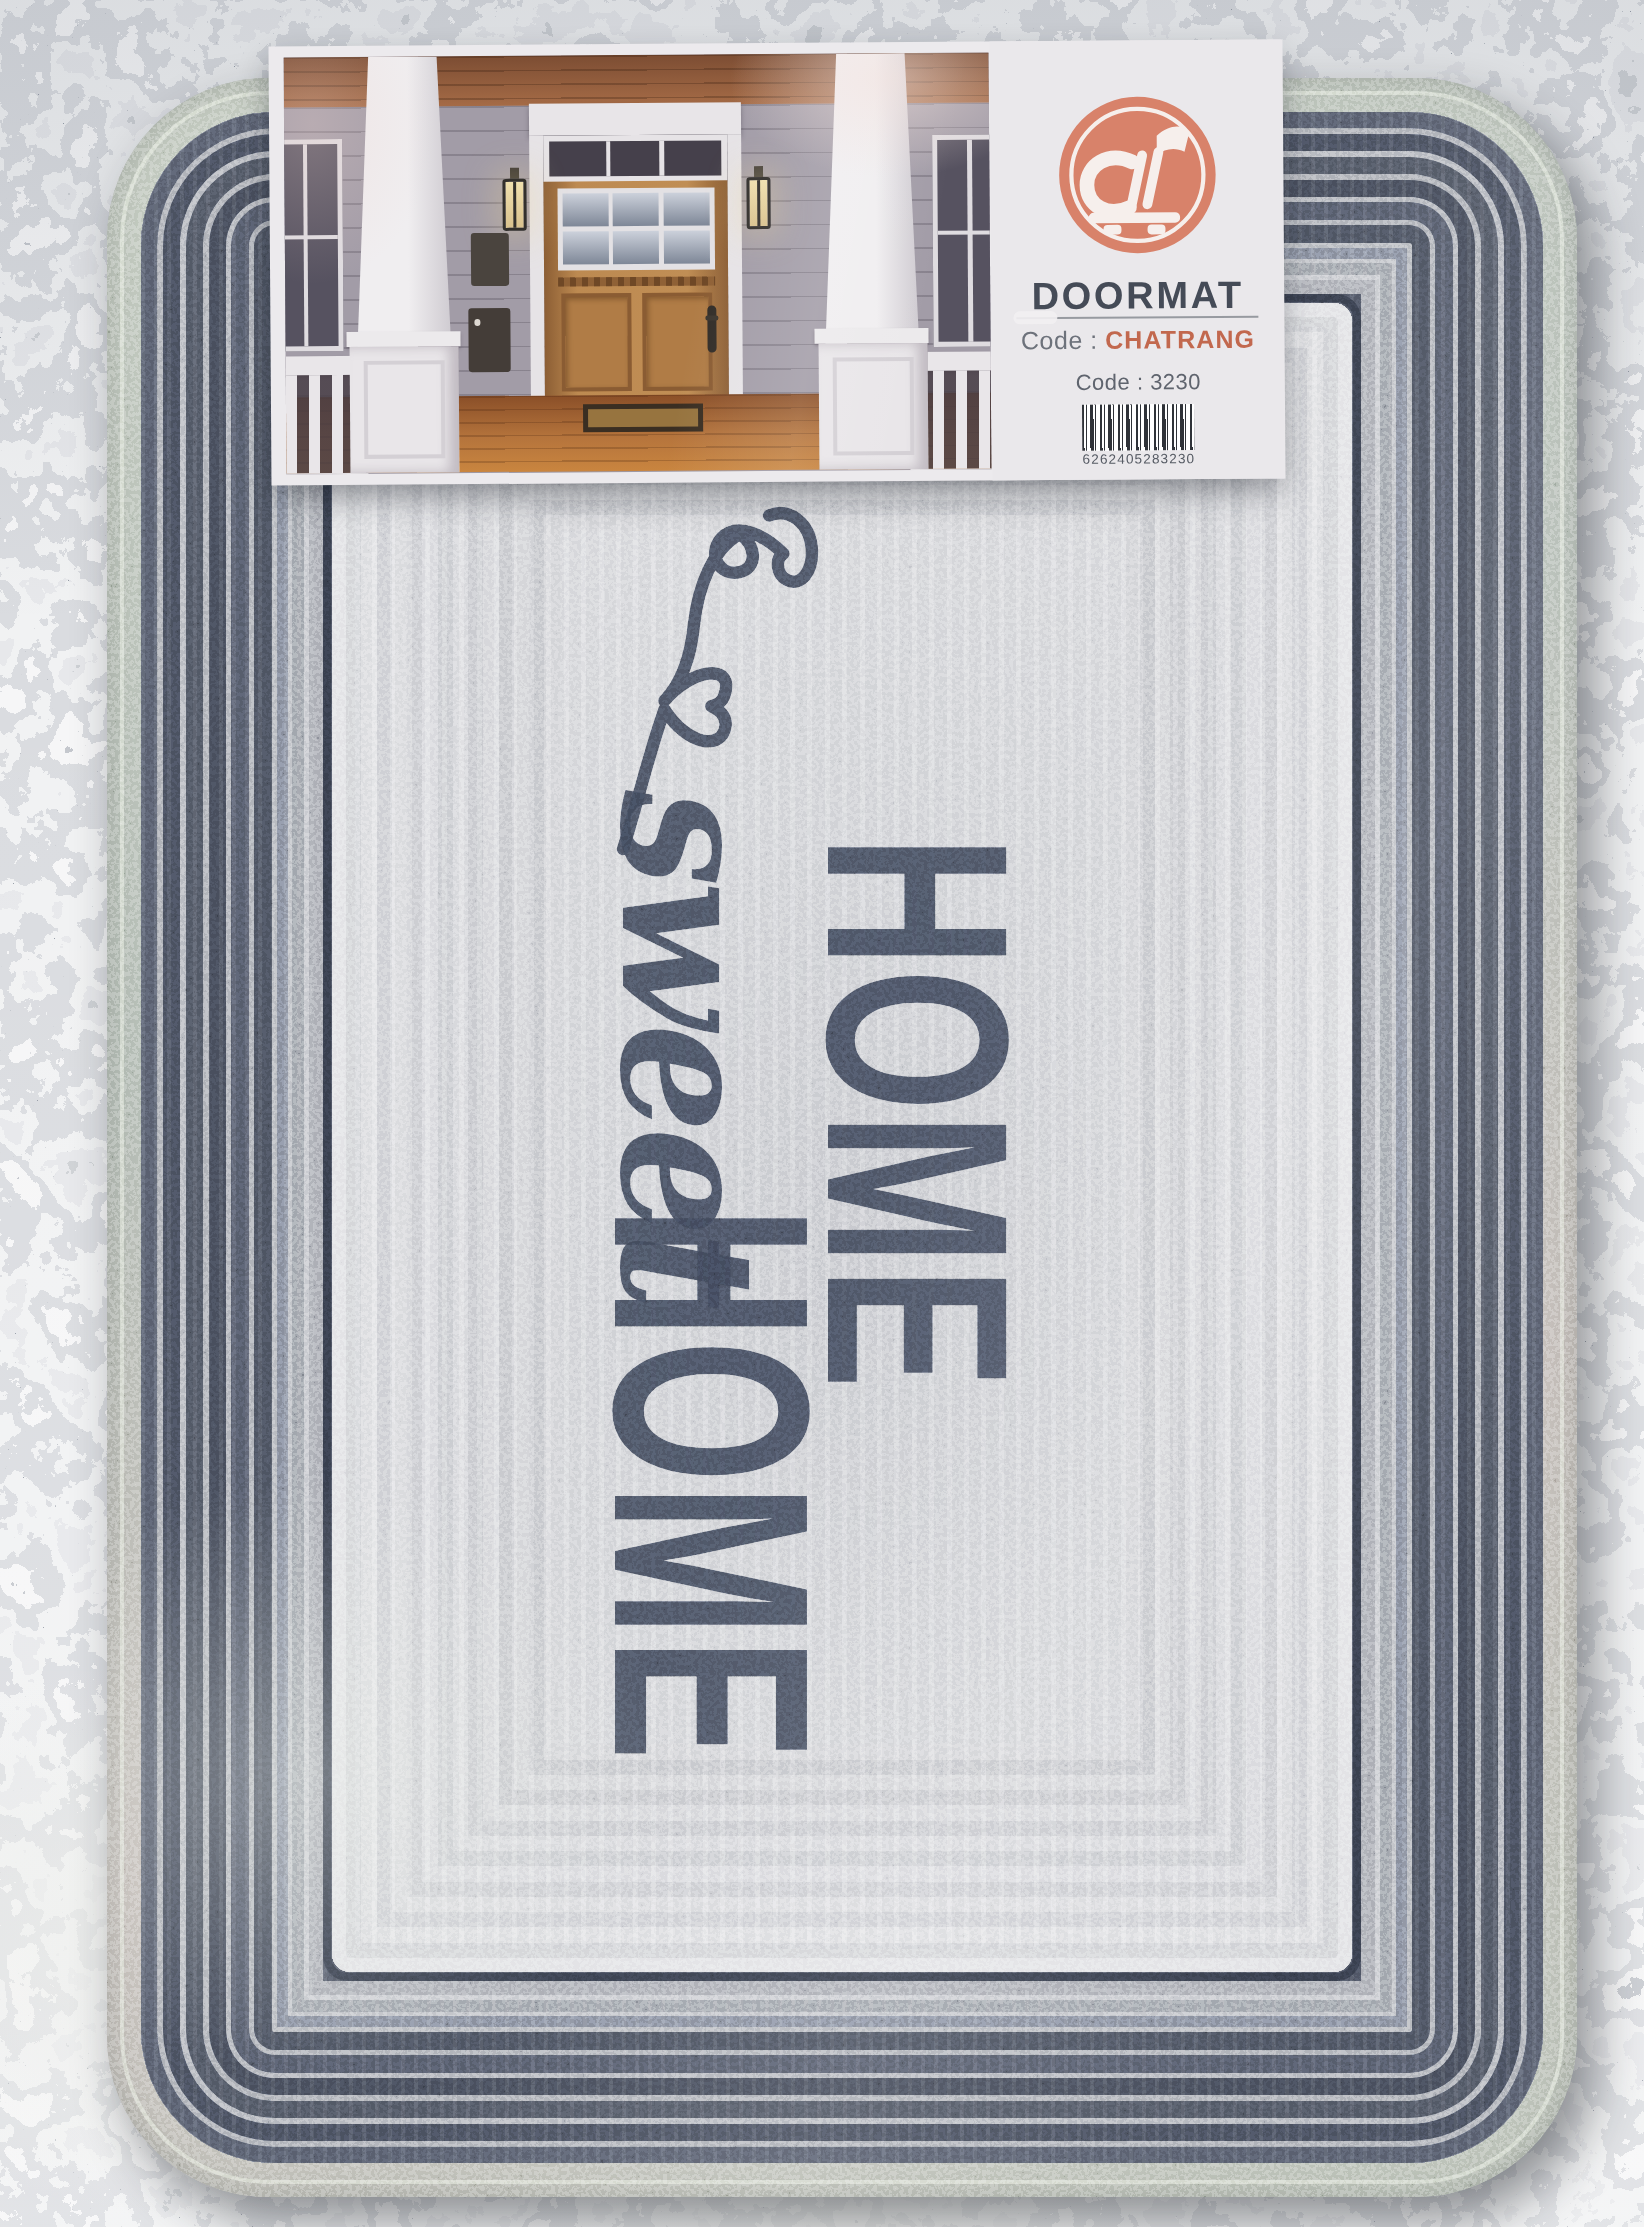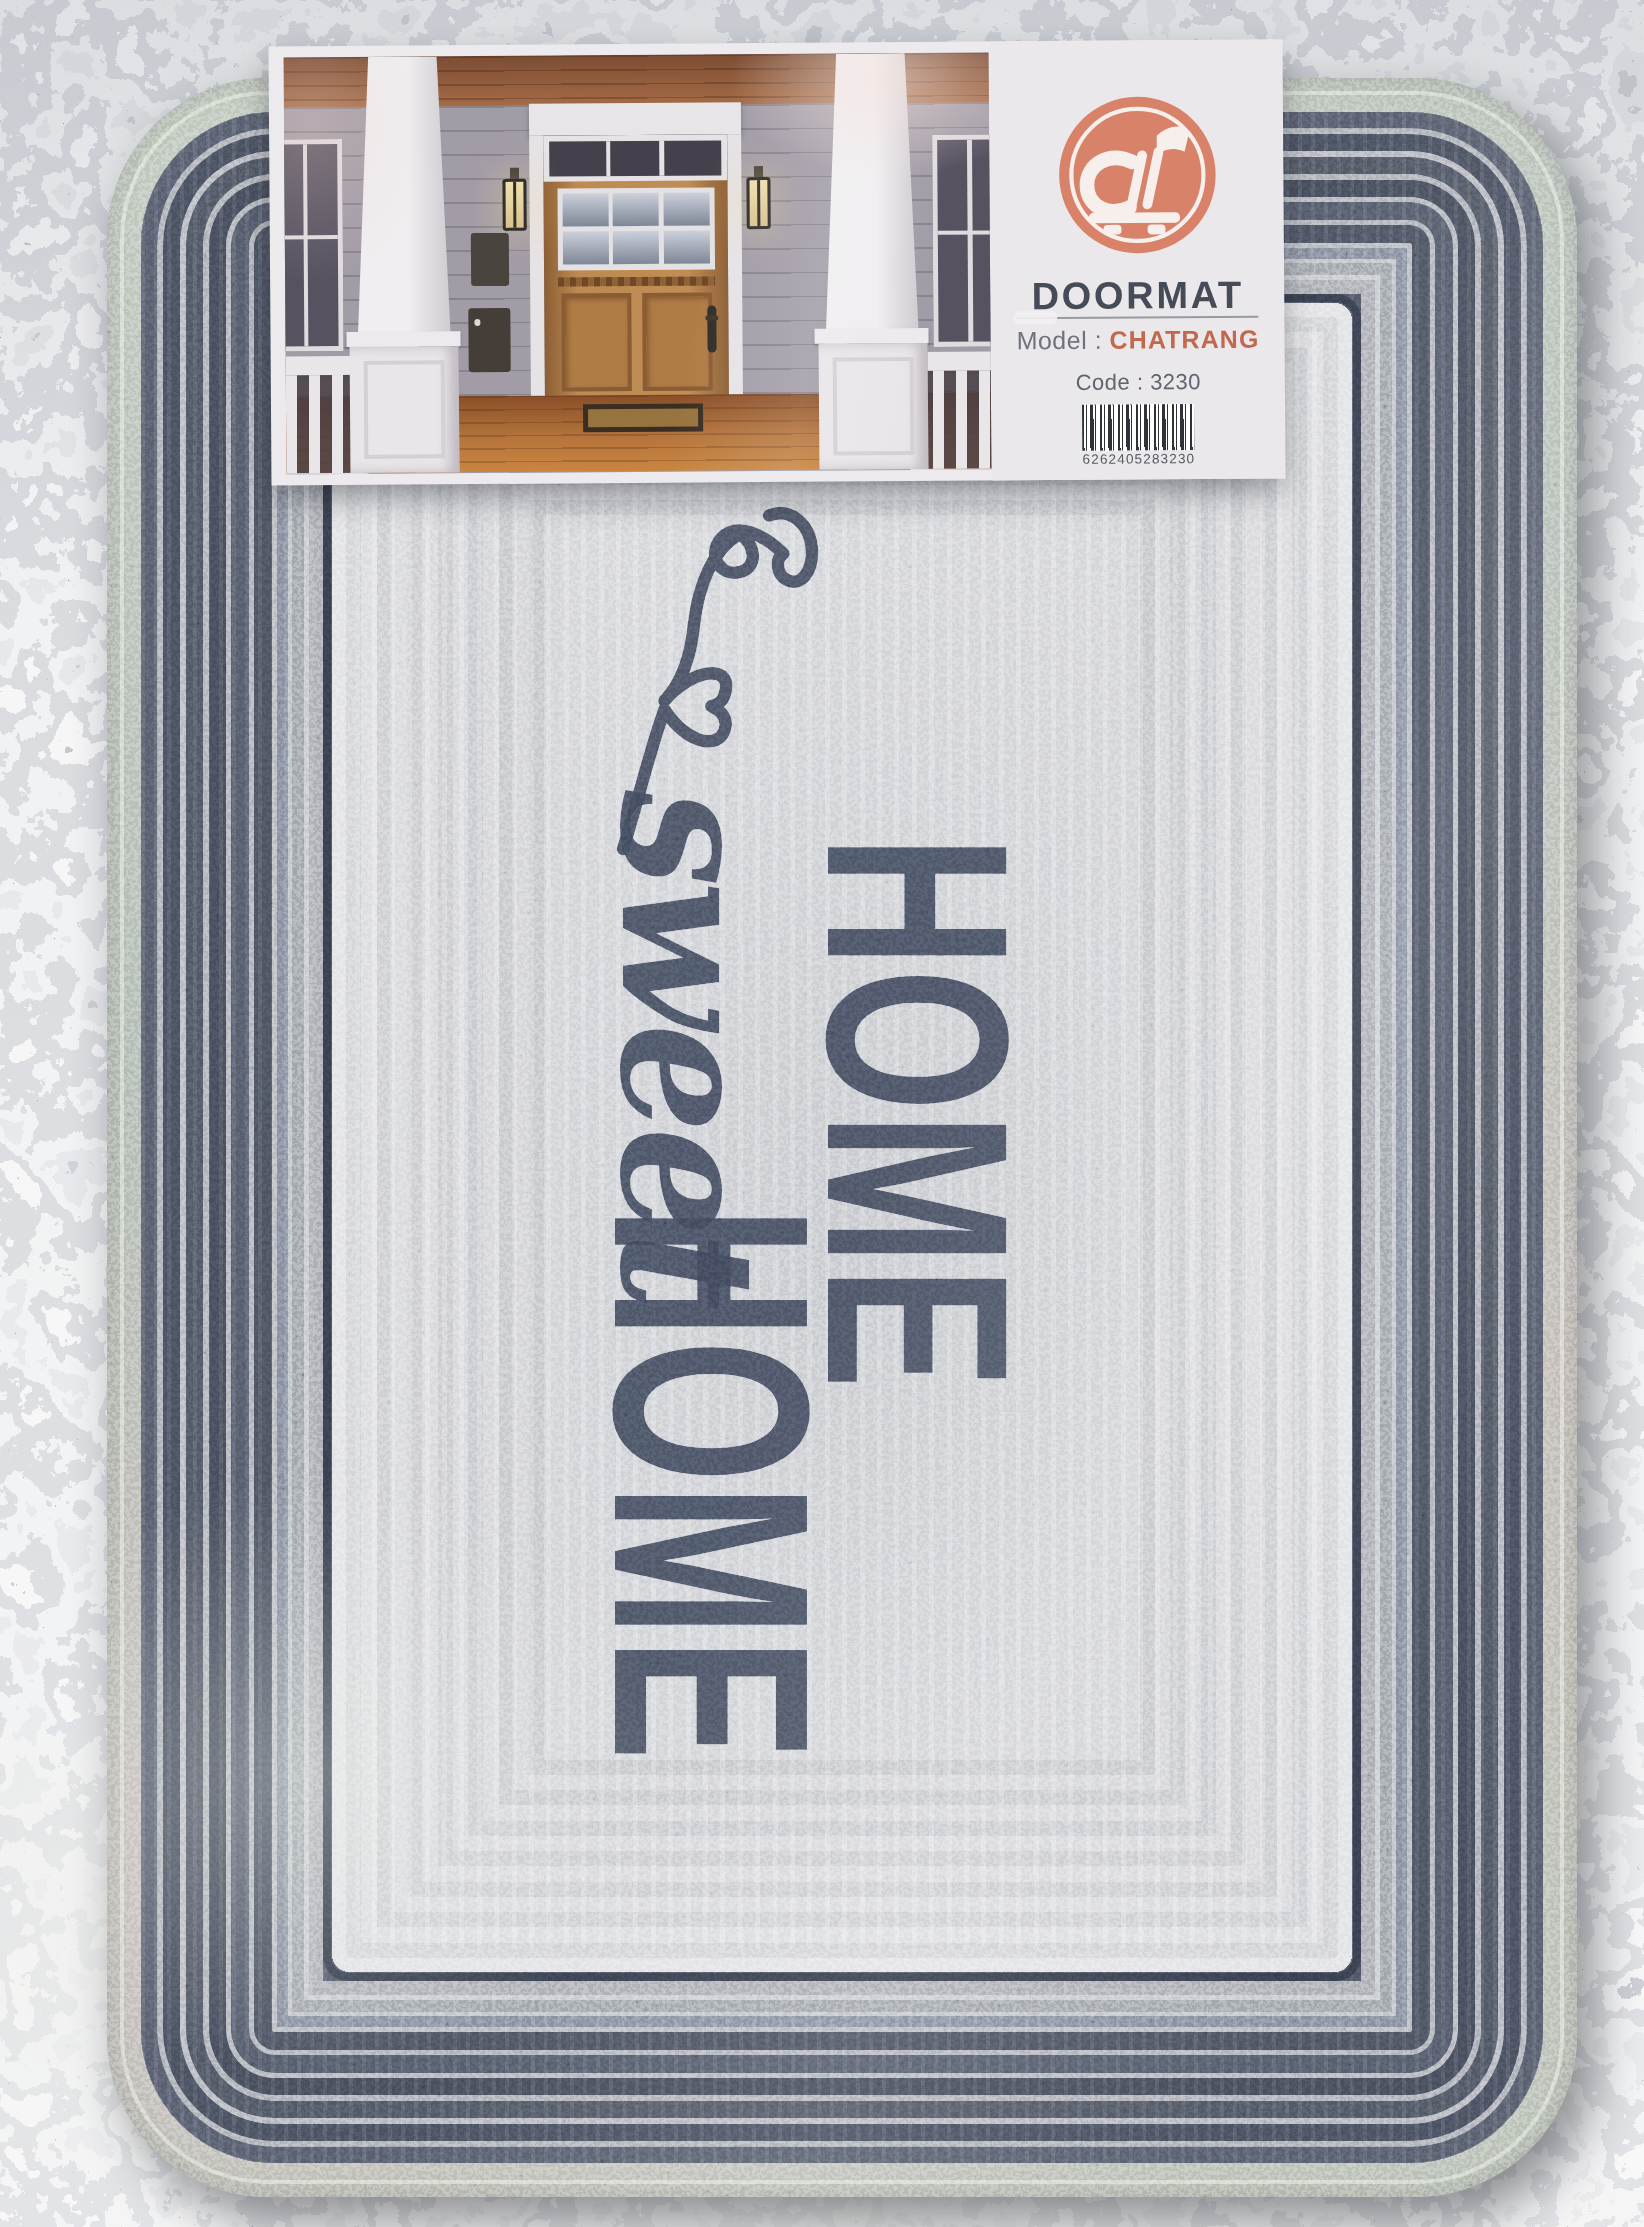--- a/index.html
+++ b/index.html
@@ -314,21 +314,21 @@
         <path d="M53,38 l-7,32" stroke="#f6efec" stroke-width="6" stroke-linecap="round"></path>
         <path d="M63,36 l-7,32" stroke="#f6efec" stroke-width="6" stroke-linecap="round"></path>
         <path d="M62,26 c8,-7 16,-7 20,-2 l-3,12 c-6,-3 -12,-2 -17,2 z" fill="#f6efec"></path>
         <rect x="20" y="73" width="56" height="6.5" rx="3" fill="#f6efec"></rect>
         <rect x="29" y="80.5" width="11" height="6" rx="2.5" fill="#f6efec"></rect>
         <rect x="56" y="80.5" width="11" height="6" rx="2.5" fill="#f6efec"></rect>
       </svg>
       <div class="lbl-title">DOORMAT</div>
       <div class="lbl-divider"></div>
       <div class="lbl-model">
-        <span class="k">Model :</span>
+        <span class="k">Code :</span>
         <span class="v">CHATRANG</span>
       </div>
       <div class="lbl-code">Code : 3230</div>
       <div class="barcode"></div>
       <div class="barcode-digits">6262405283230</div>
     </div>
   </div>
 
 </div>
 

